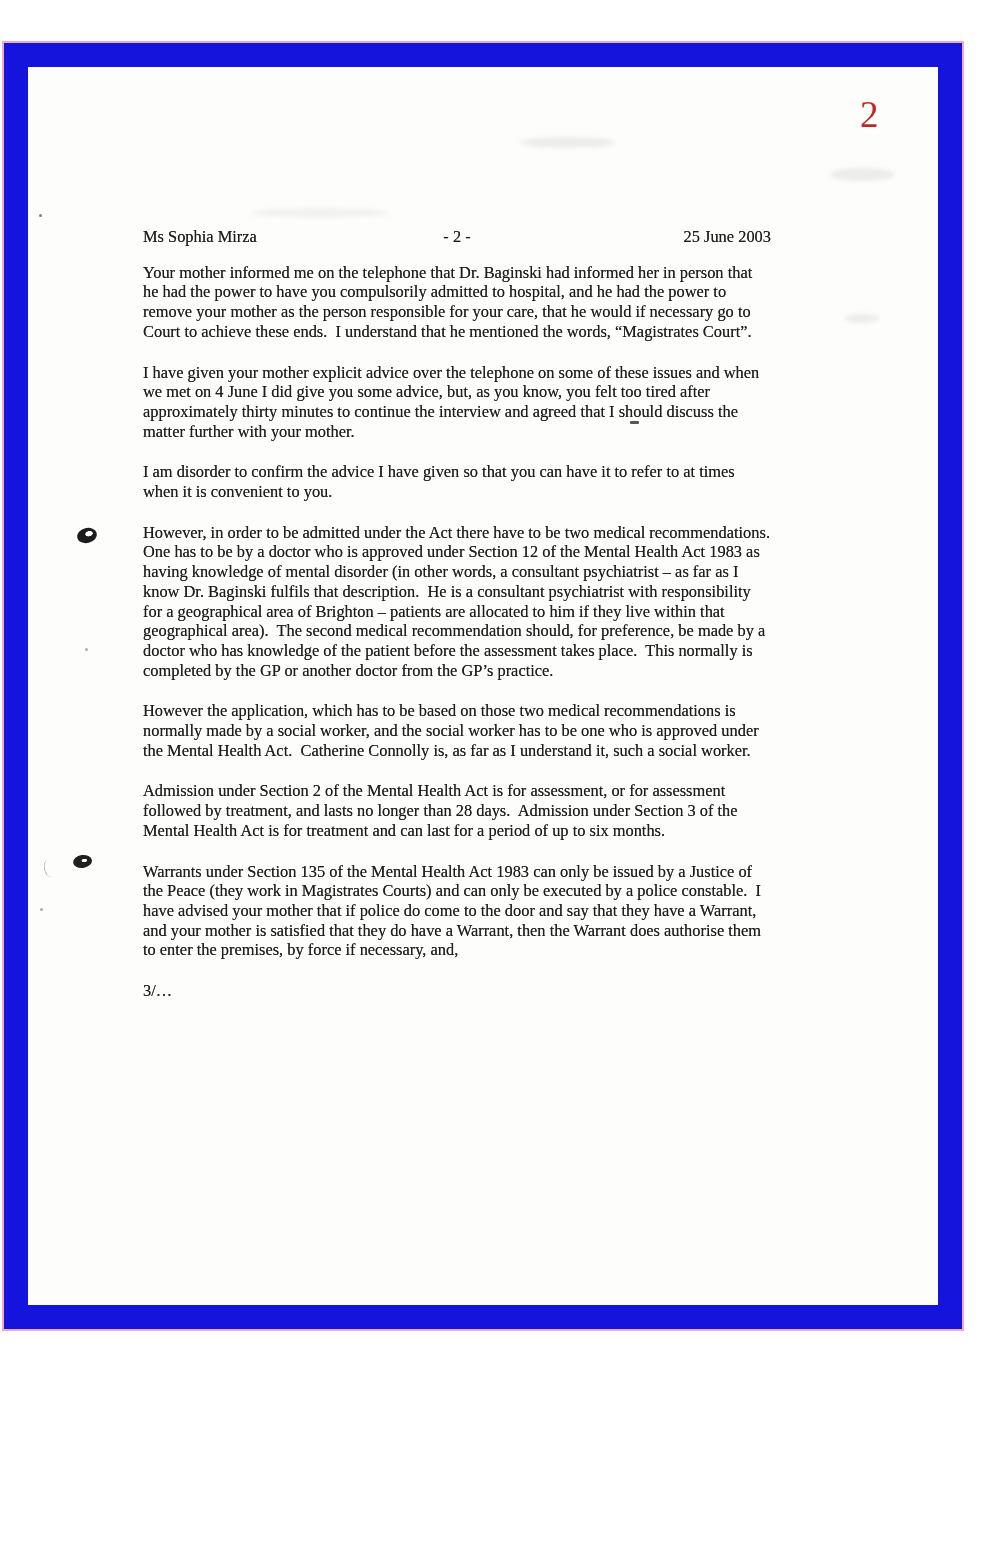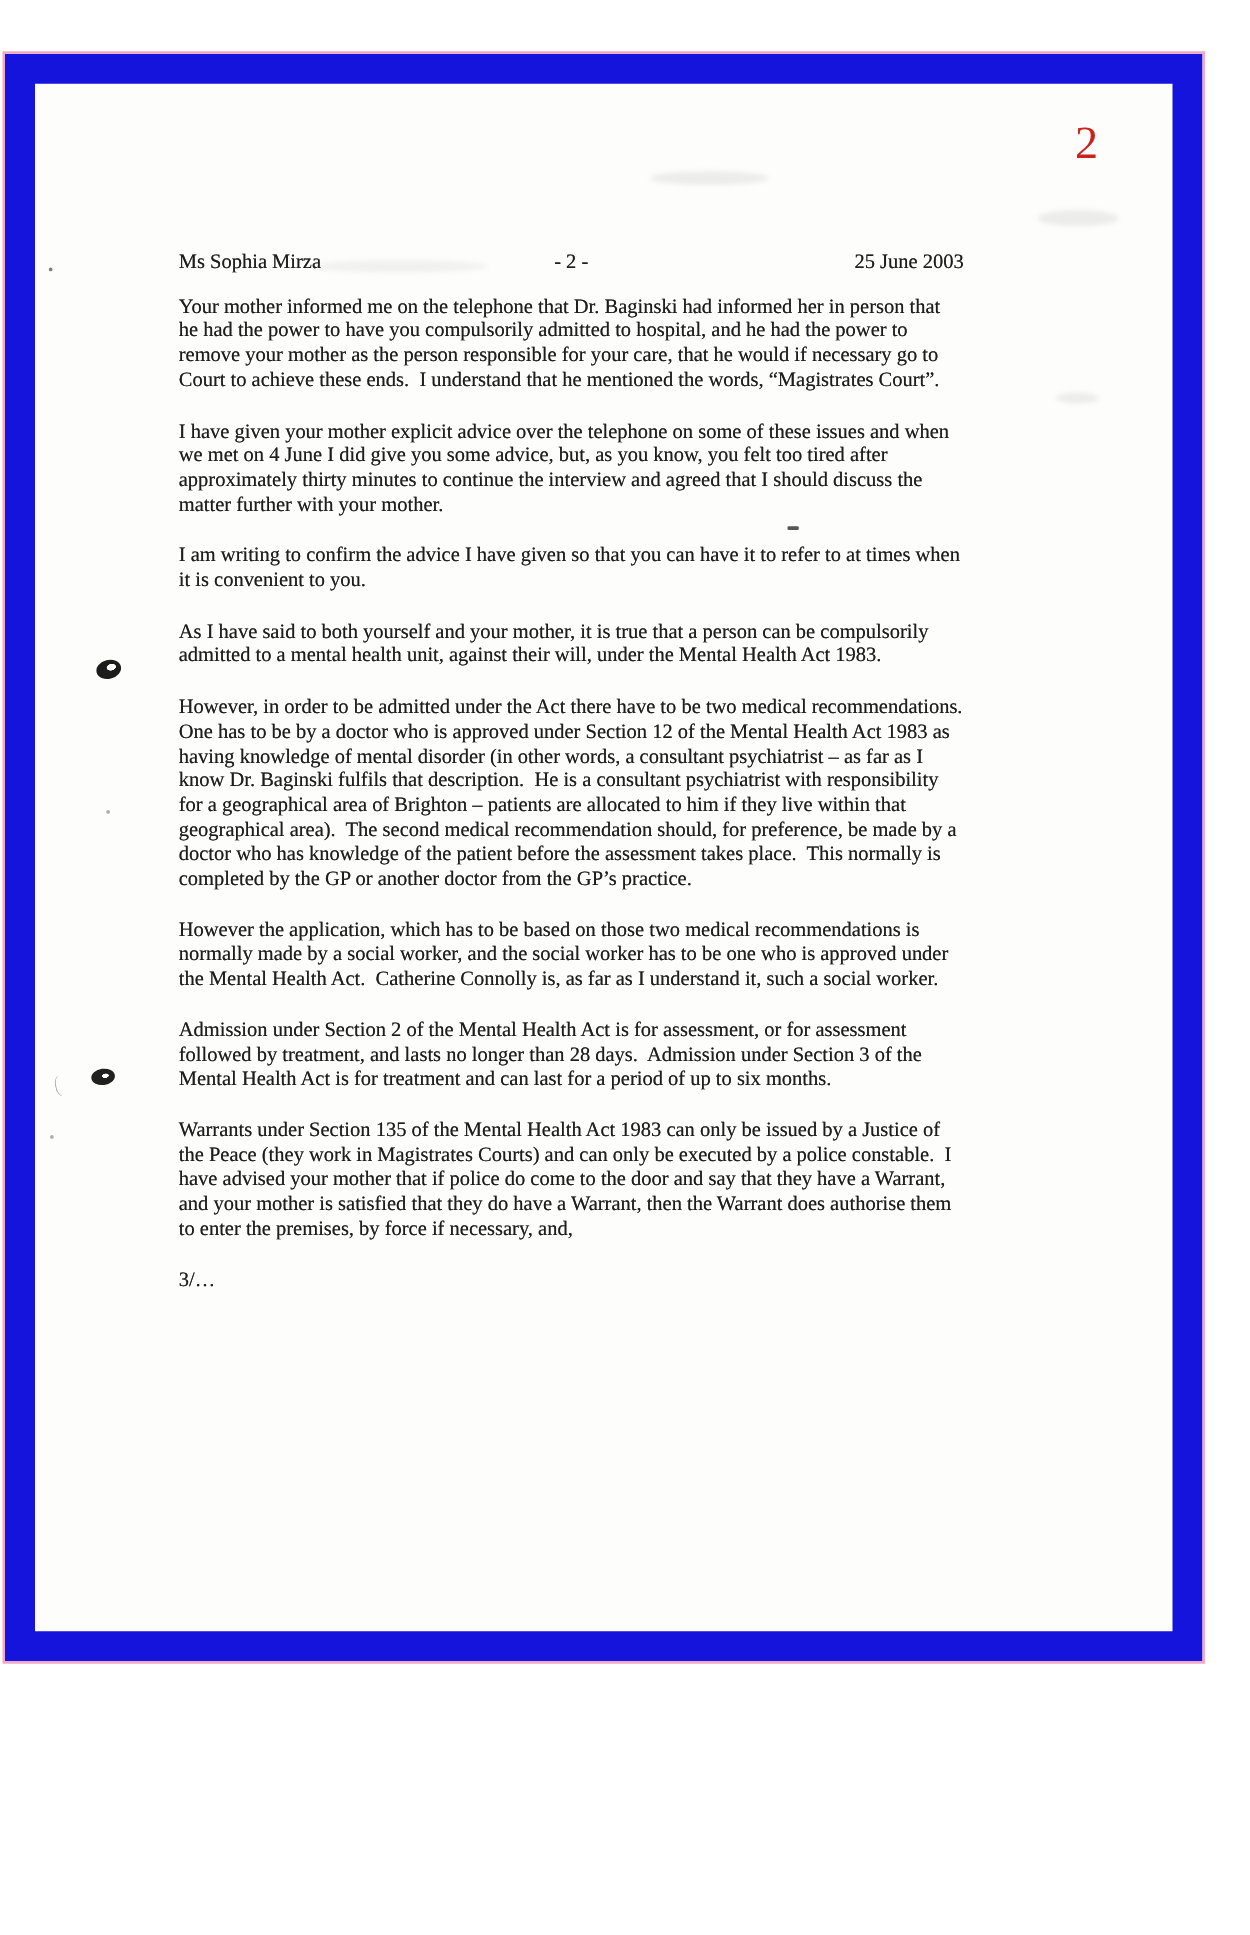--- a/index.html
+++ b/index.html
@@ -32,20 +32,21 @@
   
   .content{
     position:absolute;left:143px;top:199px;width:628px;
     color:#1e1e1e;
     font-size:16.4px;line-height:19.7px;
     text-shadow:0 0 0.5px rgba(30,30,30,0.75);
   }
   .letter-header{
     display:flex;justify-content:space-between;align-items:flex-end;
     margin-bottom:12px;
+    margin-top:28px;
   }
   .letter-header .recipient{flex:1;text-align:left;}
   .letter-header .page-marker{flex:1;text-align:center;}
   .letter-header .date{flex:1;text-align:right;}
   .body-text p{
     margin:16px 0 21px 0;
     white-space:pre-wrap;
   }
   .continuation{
     margin-top:27px;
@@ -94,22 +95,21 @@
 
     <div class="letter-header">
       <span class="recipient">Ms Sophia Mirza</span>
       <span class="page-marker">- 2 -</span>
       <span class="date">25 June 2003</span>
     </div>
 
     <div class="body-text">
       <p>Your mother informed me on the telephone that Dr. Baginski had informed her in person that he had the power to have you compulsorily admitted to hospital, and he had the power to remove your mother as the person responsible for your care, that he would if necessary go to Court to achieve these ends.  I understand that he mentioned the words, “Magistrates Court”.</p>
       <p>I have given your mother explicit advice over the telephone on some of these issues and when we met on 4 June I did give you some advice, but, as you know, you felt too tired after approximately thirty minutes to continue the interview and agreed that I should discuss the matter further with your mother.</p>
-      <p>I am writing to confirm the advice I have given so that you can have it to refer to at times when it is convenient to you.</p>
-      <p>As I have said to both yourself and your mother, it is true that a person can be compulsorily admitted to a mental health unit, against their will, under the Mental Health Act 1983.</p>
+      <p>I am disorder to confirm the advice I have given so that you can have it to refer to at times when it is convenient to you.</p>
       <p>However, in order to be admitted under the Act there have to be two medical recommendations.  One has to be by a doctor who is approved under Section 12 of the Mental Health Act 1983 as having knowledge of mental disorder (in other words, a consultant psychiatrist – as far as I know Dr. Baginski fulfils that description.  He is a consultant psychiatrist with responsibility for a geographical area of Brighton – patients are allocated to him if they live within that geographical area).  The second medical recommendation should, for preference, be made by a doctor who has knowledge of the patient before the assessment takes place.  This normally is completed by the GP or another doctor from the GP’s practice.</p>
       <p>However the application, which has to be based on those two medical recommendations is normally made by a social worker, and the social worker has to be one who is approved under the Mental Health Act.  Catherine Connolly is, as far as I understand it, such a social worker.</p>
       <p>Admission under Section 2 of the Mental Health Act is for assessment, or for assessment followed by treatment, and lasts no longer than 28 days.  Admission under Section 3 of the Mental Health Act is for treatment and can last for a period of up to six months.</p>
       <p>Warrants under Section 135 of the Mental Health Act 1983 can only be issued by a Justice of the Peace (they work in Magistrates Courts) and can only be executed by a police constable.  I have advised your mother that if police do come to the door and say that they have a Warrant, and your mother is satisfied that they do have a Warrant, then the Warrant does authorise them to enter the premises, by force if necessary, and,</p>
       <p class="continuation">3/…</p>
     </div>
 
   </div>
 
   <div class="artifact mark-crescent" style="left:77px;top:528px;"></div>

